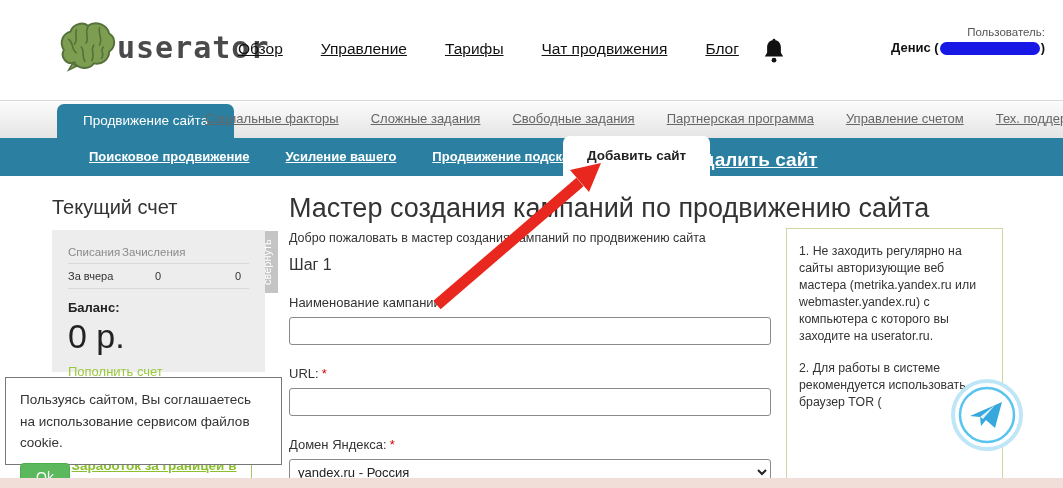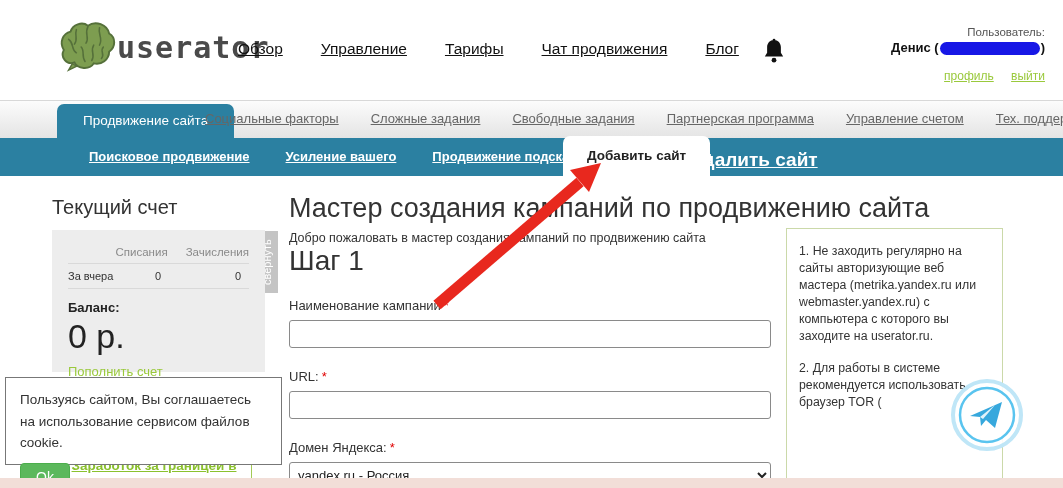--- a/index.html
+++ b/index.html
@@ -34,21 +34,21 @@
   .bluebar .links { position:absolute; left:89px; top:11px; display:flex; gap:36px; }
   .bluebar .links a { color:#fff; font-size:13px; font-weight:bold; text-decoration:underline; cursor:pointer; white-space:nowrap; }
   .subtab-active { position:absolute; left:563px; top:-2px; height:40px; line-height:40px; padding:0 24px;
                    background:#fff; color:#222; font-size:13.5px; font-weight:bold; border-radius:7px 7px 0 0; cursor:pointer; white-space:nowrap; }
   .subtab-after { position:absolute; left:692px; top:11px; }
   .subtab-after a { color:#fff; font-size:19px; font-weight:bold; text-decoration:underline; cursor:pointer; white-space:nowrap; }
 
   
   .side-title { position:absolute; left:52px; top:196px; font-size:20px; color:#333; }
   .graybox { position:absolute; left:52px; top:230px; width:213px; height:142px; background:#ededed; padding:10px 16px 0 16px; z-index:2; }
-  .acct-head { display:flex; justify-content:flex-end; gap:18px; font-size:11.5px; color:#8a8a8a; padding:6px 0 5px 0; }
+  .acct-head { display:flex; justify-content:flex-start; gap:2px; font-size:11.5px; color:#8a8a8a; padding:6px 0 5px 0; }
   .acct-row { display:flex; align-items:center; border-top:1px solid #d9d9d9; border-bottom:1px solid #d9d9d9; padding:6px 0; font-size:11px; color:#333; }
   .acct-row .rl { flex:1; }
   .acct-row .v1 { width:58px; text-align:center; }
   .acct-row .v2 { width:62px; text-align:right; padding-right:8px; }
   .bal-label { font-size:13px; font-weight:bold; margin-top:11px; color:#222; }
   .bal-value { font-size:34px; color:#222; margin-top:2px; }
   .topup { display:inline-block; margin-top:8px; font-size:13px; color:#9ac93c; text-decoration:underline; cursor:pointer; }
   .collapse-tab { position:absolute; left:256px; top:231px; width:22px; height:62px; background:#c4c4c4; z-index:1;
                   color:#fff; font-size:11px; display:flex; align-items:center; justify-content:center;
                   writing-mode:vertical-rl; transform:rotate(180deg); cursor:pointer; }
@@ -62,21 +62,21 @@
   .cookie { position:absolute; left:5px; top:377px; width:277px; height:88px; background:#fff;
             border:1px solid #777; z-index:40; }
   .cookie p { padding:11px 14px 0 14px; font-size:13.5px; color:#333; line-height:1.6; }
   .cookie button { margin:9px 0 0 14px; background:#5cb85c; color:#fff; border:1px solid #4cae4c;
                    border-radius:4px; padding:5px 15px; font-size:14px; font-family:inherit; cursor:pointer; }
 
   
   .main { position:absolute; left:289px; top:194px; width:482px; }
   .main h1 { font-size:27px; font-weight:400; color:#333; line-height:28px; white-space:nowrap; }
   .welcome { font-size:12.5px; color:#333; margin-top:9px; }
-  .step { font-size:28px; font-weight:400; color:#333; }
+  .step { font-size:16px; font-weight:400; color:#333; margin-top:11px; }
   .flabel { font-size:13px; color:#333; margin-top:21px; margin-bottom:7px; }
   .req { color:#e00000; margin-left:3px; }
   .tinput { width:100%; height:28px; border:1px solid #8a8a8a; border-radius:3px; font-size:13px; padding:0 7px; font-family:inherit; }
   .tselect { width:100%; height:27px; border:1px solid #8a8a8a; border-radius:3px; font-size:13px; padding:0 4px; font-family:inherit; background:#fff; color:#222; }
 
   
   .rpanel { position:absolute; left:786px; top:228px; width:217px; height:262px; border:1px solid #cbd9a9;
             background:#fff; padding:14px 12px; font-size:12.3px; line-height:1.38; color:#333; overflow:hidden; }
   .rpanel p { margin-bottom:15px; }
 
@@ -107,24 +107,20 @@
       <a>Блог</a>
     </nav>
     <svg class="bell" viewBox="0 0 24 28">
       <path d="M12 2 C7.6 2 4.5 5.4 4.5 10 v6 l-2.5 4 h20 l-2.5 -4 v-6 C19.5 5.4 16.4 2 12 2 Z" fill="#111"></path>
       <circle cx="12" cy="24" r="2.6" fill="#111"></circle>
       <rect x="10.5" y="0.5" width="3" height="3" rx="1.5" fill="#111"></rect>
     </svg>
     <div class="userbox">
       <div class="ulabel">Пользователь:</div>
       <div class="uname"><span>Денис (</span><span class="redacted"></span><span>)</span></div>
-      <div class="userlinks">
-        <a>профиль</a>
-        <a>выйти</a>
-      </div>
     </div>
   </div>
 
   <div class="tabstrip">
     <div class="tab-active">Продвижение сайта</div>
     <div class="tabs-rest">
       <a>Социальные факторы</a>
       <a>Сложные задания</a>
       <a>Свободные задания</a>
       <a>Партнерская программа</a>

